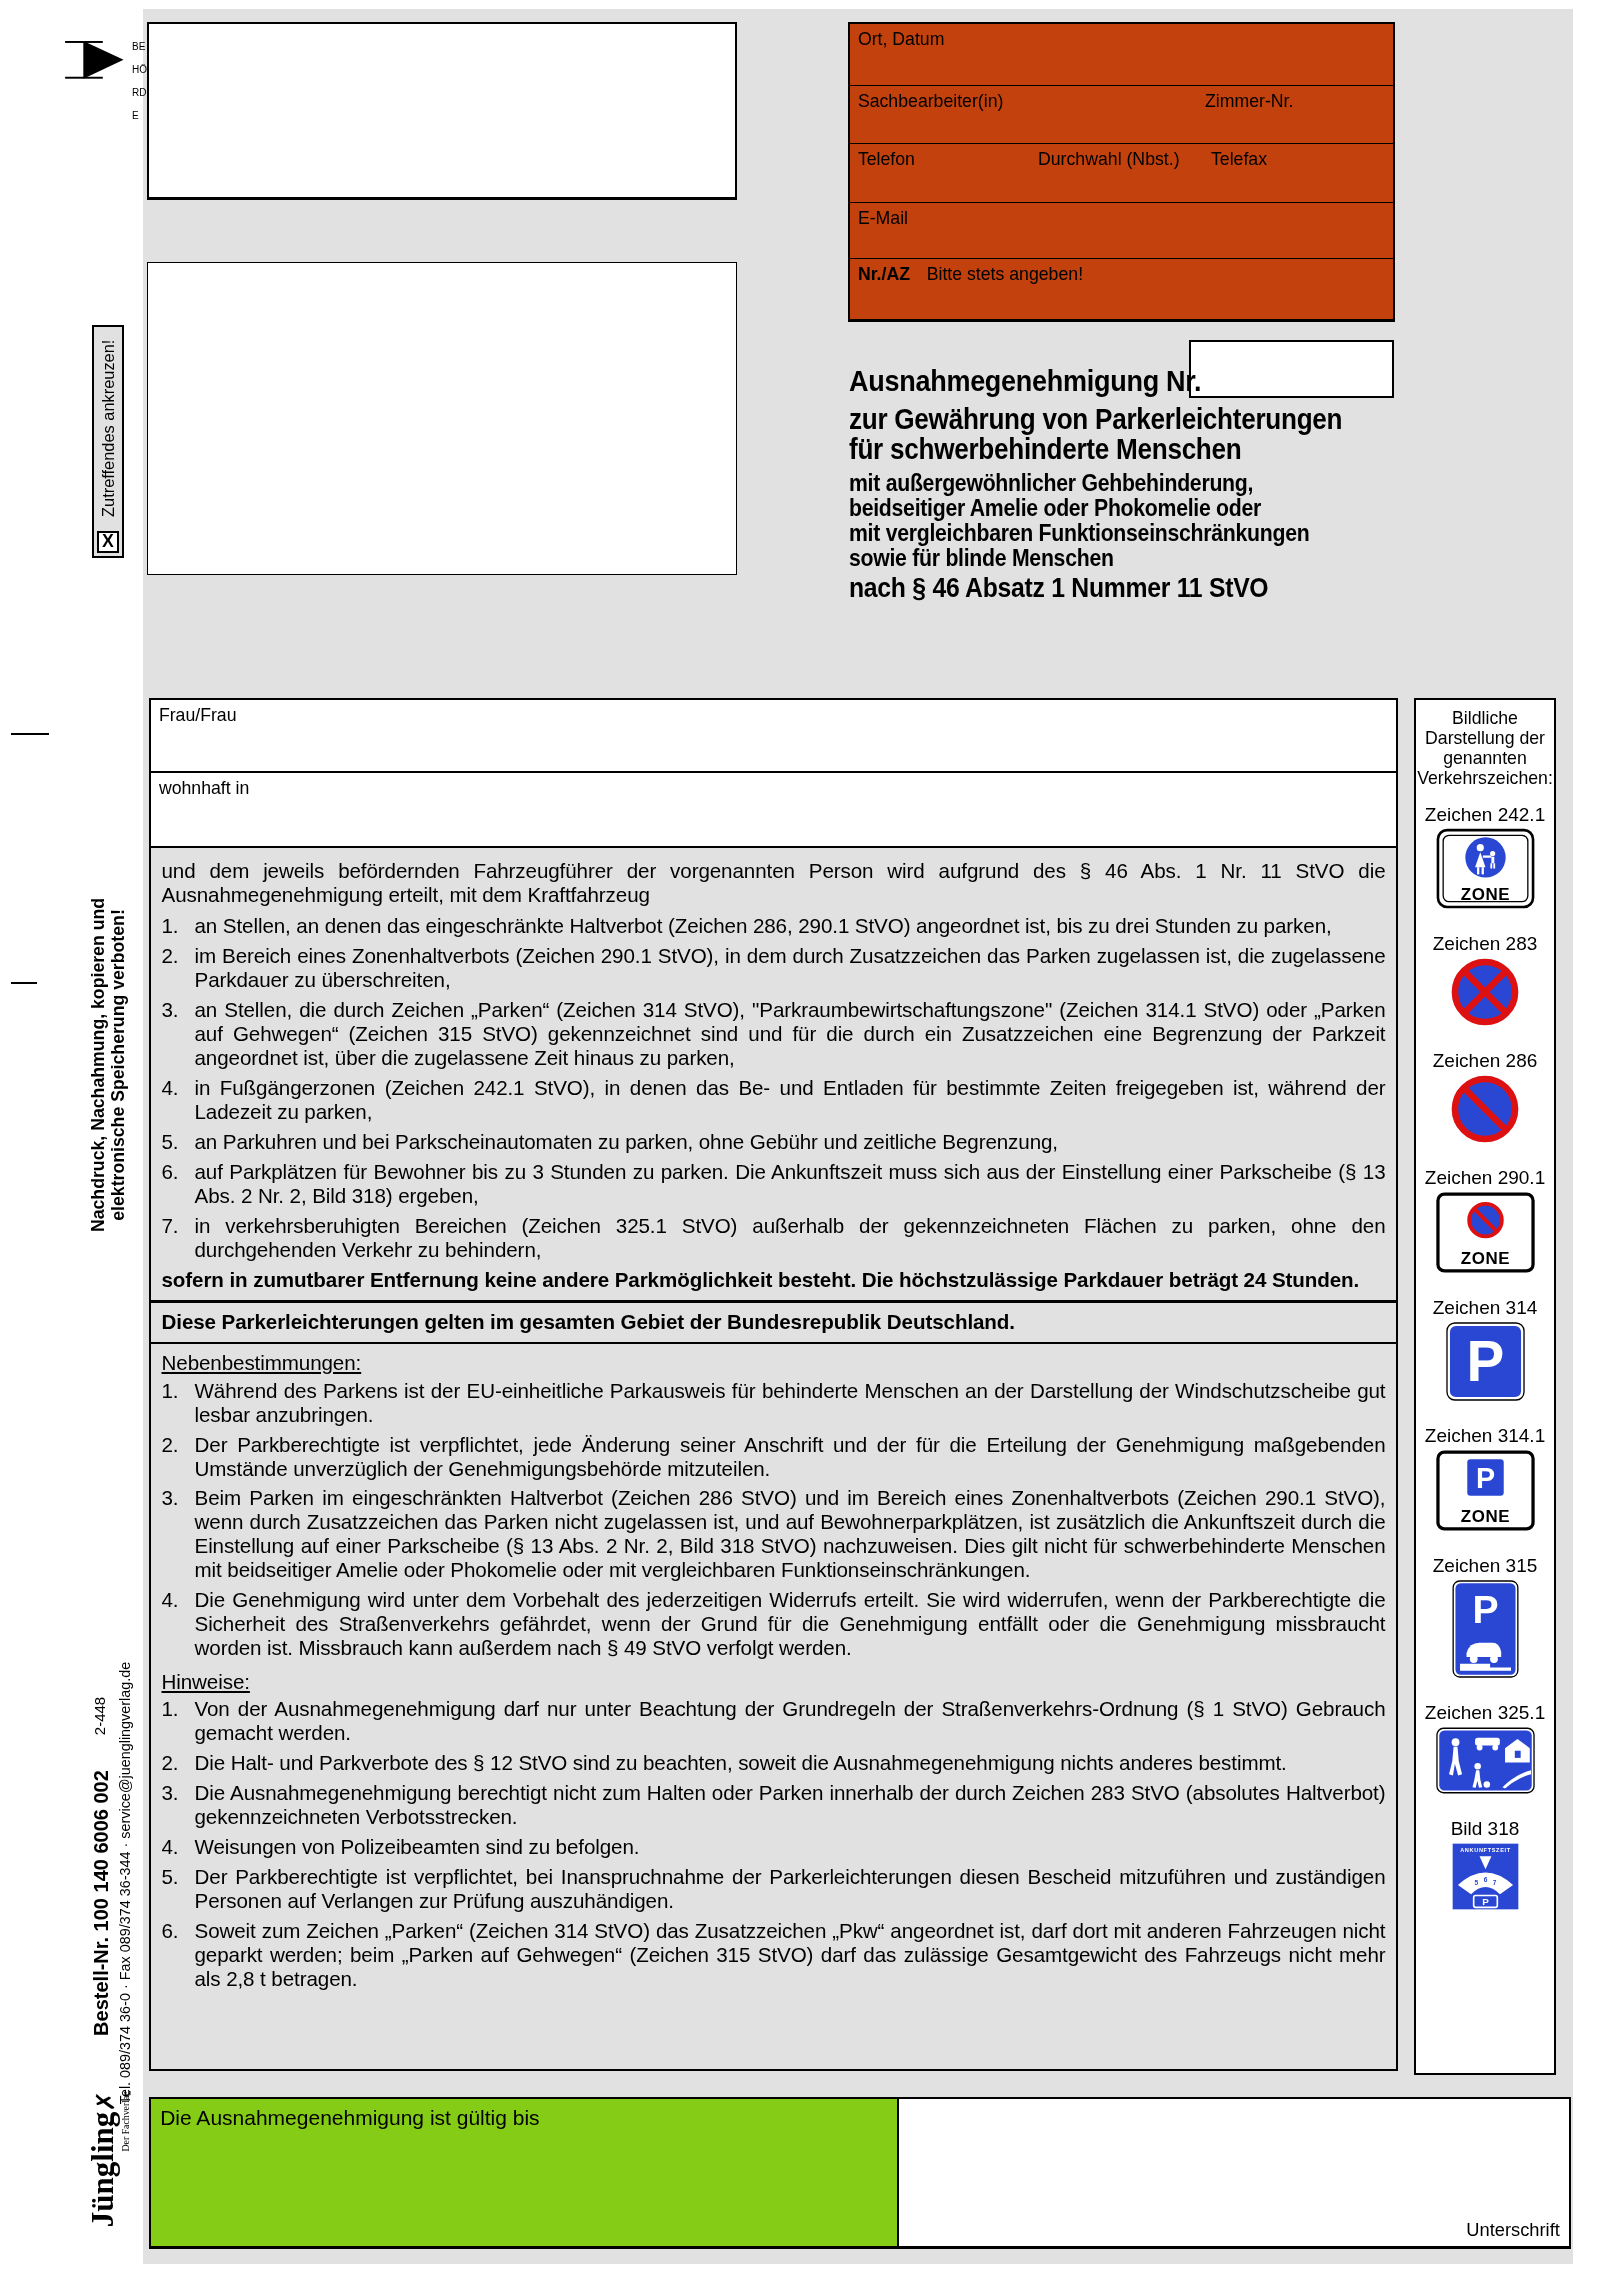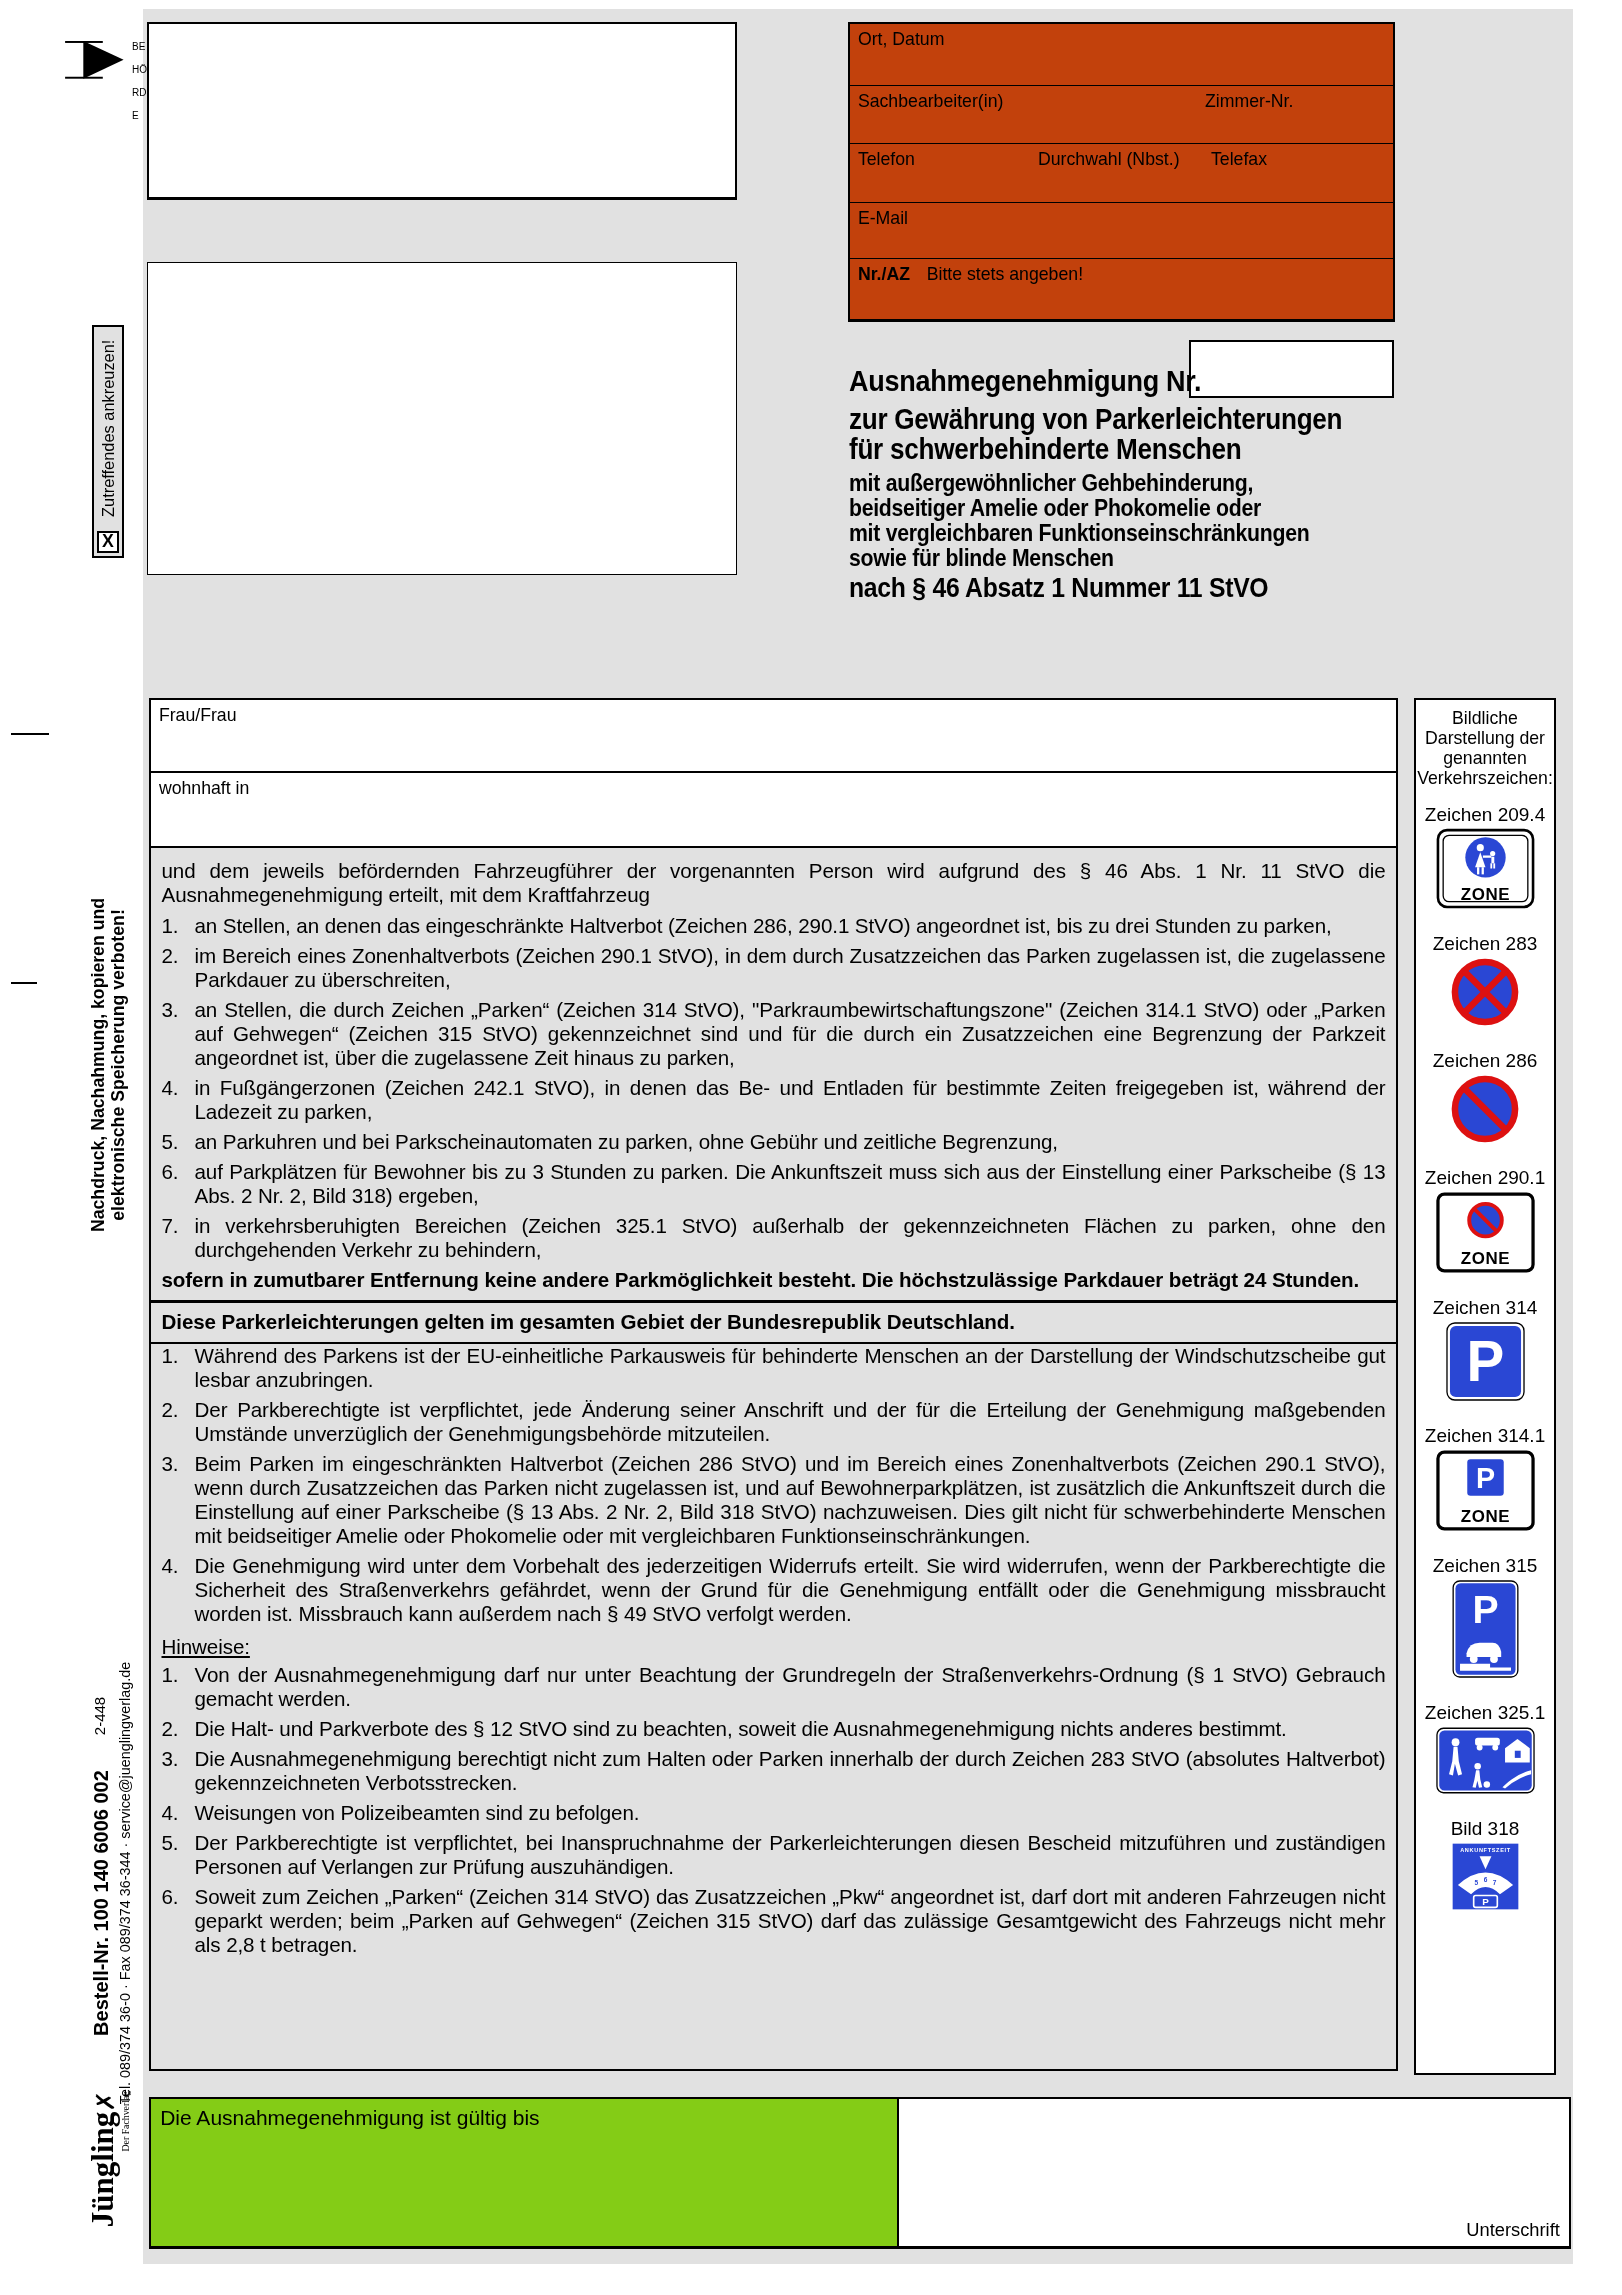--- a/index.html
+++ b/index.html
@@ -226,20 +226,21 @@
     <div class="oli">
       <span class="num">7.</span>
       <span class="txt">in verkehrsberuhigten Bereichen (Zeichen 325.1 StVO) außerhalb der gekennzeichneten Flächen zu parken, ohne den durchgehenden Verkehr zu behindern,</span>
     </div>
 
     <div class="closing">sofern in zumutbarer Entfernung keine andere Parkmöglichkeit besteht. Die höchstzulässige Parkdauer beträgt 24 Stunden.</div>
     <div class="rule"></div>
     <div class="scope">Diese Parkerleichterungen gelten im gesamten Gebiet der Bundesrepublik Deutschland.</div>
     <div class="rule thin"></div>
 
+    <div class="sec-head">Nebenbestimmungen:</div>
     <div class="oli">
       <span class="num">1.</span>
       <span class="txt">Während des Parkens ist der EU-einheitliche Parkausweis für behinderte Menschen an der Darstellung der Windschutzscheibe gut lesbar anzubringen.</span>
     </div>
     <div class="oli">
       <span class="num">2.</span>
       <span class="txt">Der Parkberechtigte ist verpflichtet, jede Änderung seiner Anschrift und der für die Erteilung der Genehmigung maßgebenden Umstände unverzüglich der Genehmigungsbehörde mitzuteilen.</span>
     </div>
     <div class="oli">
       <span class="num">3.</span>
@@ -274,21 +275,21 @@
     <div class="oli">
       <span class="num">6.</span>
       <span class="txt">Soweit zum Zeichen „Parken“ (Zeichen 314 StVO) das Zusatzzeichen „Pkw“ angeordnet ist, darf dort mit anderen Fahrzeugen nicht geparkt werden; beim „Parken auf Gehwegen“ (Zeichen 315 StVO) darf das zulässige Gesamtgewicht des Fahrzeugs nicht mehr als 2,8 t betragen.</span>
     </div>
   </div>
 </div>
 
 <div class="sidebar">
   <div class="sb-head">Bildliche Darstellung der genannten Verkehrszeichen:</div>
 
-  <div class="sb-label first">Zeichen 209.4</div>
+  <div class="sb-label first">Zeichen 242.1</div>
   <div class="sb-sign">
     <svg width="99" height="81" viewBox="0 0 152 124">
       <rect x="3" y="3" width="146" height="118" rx="14" fill="#fff" stroke="#000" stroke-width="4"></rect>
       <rect x="11" y="11" width="130" height="102" rx="9" fill="none" stroke="#000" stroke-width="2"></rect>
       <circle cx="76" cy="45" r="31" style="fill:var(--sign-blue)"></circle>
       <circle cx="68" cy="30" r="5.5" fill="#fff"></circle>
       <path d="M68,37 L60,60 L76,60 Z" fill="#fff"></path>
       <rect x="63" y="60" width="3.5" height="11" fill="#fff"></rect>
       <rect x="70" y="60" width="3.5" height="11" fill="#fff"></rect>
       <rect x="72" y="42" width="13" height="3.5" fill="#fff"></rect>

